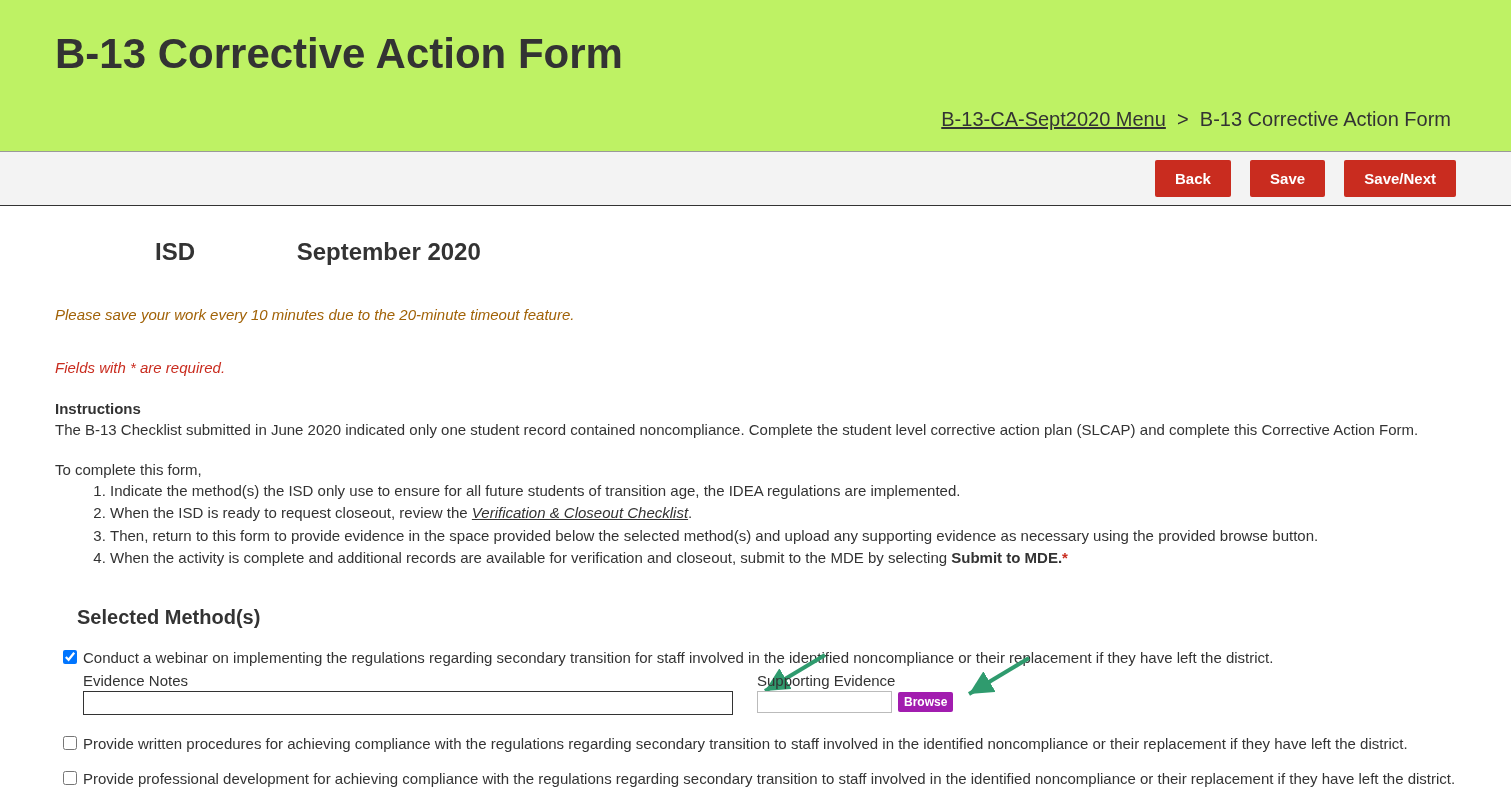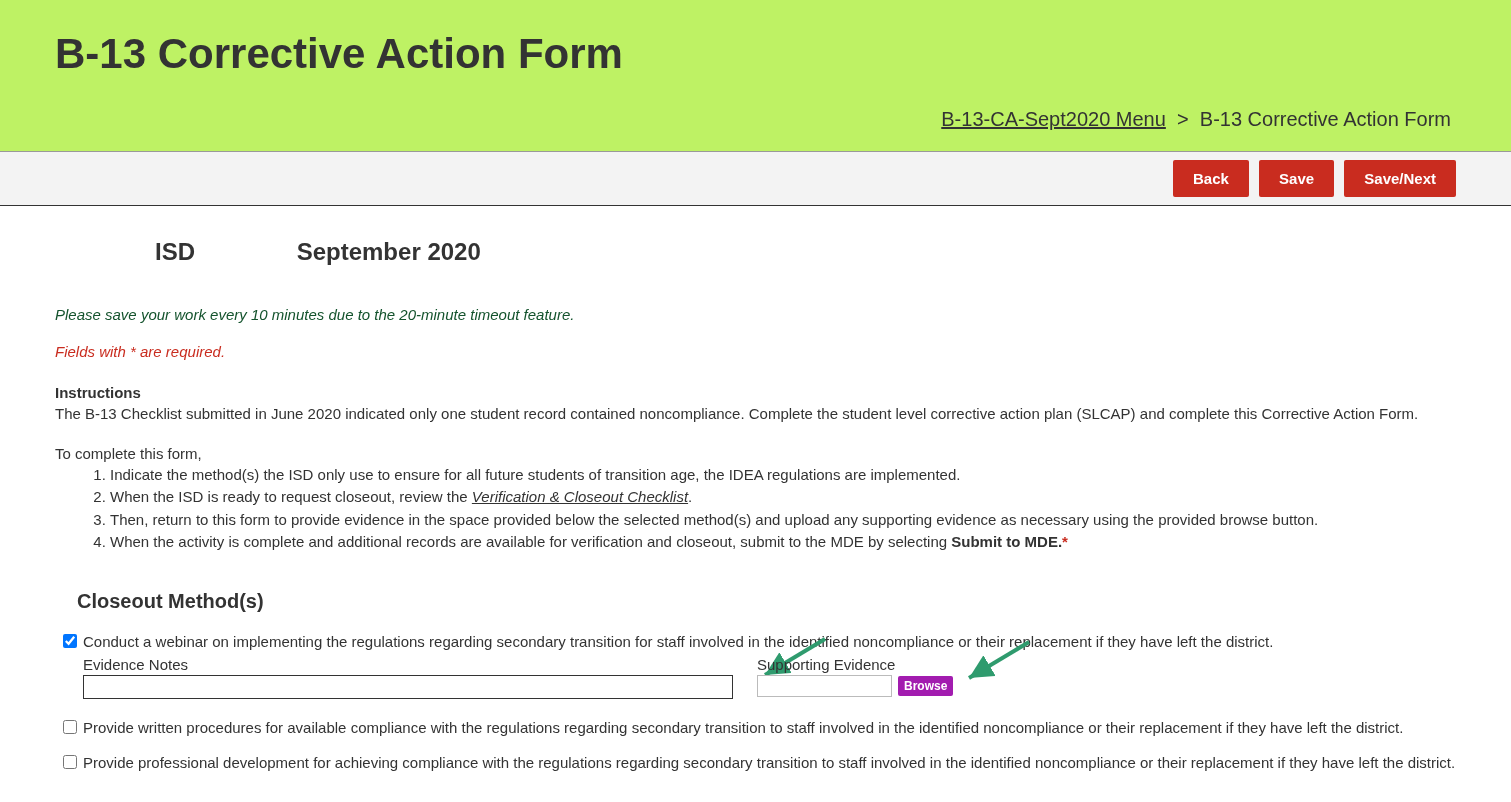--- a/index.html
+++ b/index.html
@@ -34,34 +34,34 @@
       padding: 8px 55px;
       text-align: right;
     }
     .btn-red {
       display: inline-block;
       background: #c92c1f;
       color: #fff;
       font-weight: 700;
       border: none;
       padding: 10px 20px;
-      margin-left: 6px;
+      margin-left: 15px;
       border-radius: 2px;
       font-size: 15px;
       cursor: pointer;
     }
     .content { padding: 20px 55px 40px 55px; }
     .sub-header {
       font-size: 24px;
       font-weight: 700;
       color: #333;
       margin: 12px 0 40px 100px;
     }
     .sub-header .isd { display:inline-block; min-width:135px; }
-    .save-note { font-style: italic; color: #14532d; margin-bottom: 20px; }
+    .save-note { font-style: italic; color: #a16207; margin-bottom: 36px; }
     .required-note { font-style: italic; color: #c92c1f; margin-bottom: 24px; }
     .instructions-title { font-weight: 700; margin-bottom: 2px; }
     .instructions-body { margin-bottom: 20px; line-height: 1.45; }
     .complete-lead { margin-bottom: 2px; }
     ol.steps { margin-left: 55px; line-height: 1.5; list-style-position: outside; }
     ol.steps li { padding-left: 0; }
     .steps a { color:#333; text-decoration: underline; font-style: italic; }
     .red-star { color: #c92c1f; font-weight:700; }
     .section-title { font-size: 20px; font-weight: 700; margin: 36px 0 18px 22px; }
     .method-row { margin: 0 0 14px 8px; position: relative; }
@@ -116,21 +116,21 @@
     <li>Indicate the method(s) the ISD only use to ensure for all future students of transition age, the IDEA regulations are implemented.</li>
     <li>
       <span>When the ISD is ready to request closeout, review the </span><a href="#">Verification &amp; Closeout Checklist</a><span>.</span>
     </li>
     <li>Then, return to this form to provide evidence in the space provided below the selected method(s) and upload any supporting evidence as necessary using the provided browse button.</li>
     <li>
       <span>When the activity is complete and additional records are available for verification and closeout, submit to the MDE by selecting </span><b>Submit to MDE.</b><span class="red-star">*</span>
     </li>
   </ol>
 
-  <h3 class="section-title">Closeout Method(s)</h3>
+  <h3 class="section-title">Selected Method(s)</h3>
 
   <div class="method-row">
     <label>
       <input type="checkbox" checked="" style="">
       <span>Conduct a webinar on implementing the regulations regarding secondary transition for staff involved in the identified noncompliance or their replacement if they have left the district.</span>
     </label>
 
     <svg class="arrow" style="left:690px; top:4px;" width="80" height="50">
       <defs>
           <marker id="ah1" markerWidth="8" markerHeight="8" refX="6" refY="3" orient="auto">
@@ -159,21 +159,21 @@
           <div class="file-display"></div>
           <button class="btn-browse">Browse</button>
         </div>
       </div>
     </div>
   </div>
 
   <div class="method-row">
     <label>
       <input type="checkbox" style="">
-      <span>Provide written procedures for available compliance with the regulations regarding secondary transition to staff involved in the identified noncompliance or their replacement if they have left the district.</span>
+      <span>Provide written procedures for achieving compliance with the regulations regarding secondary transition to staff involved in the identified noncompliance or their replacement if they have left the district.</span>
     </label>
   </div>
 
   <div class="method-row">
     <label>
       <input type="checkbox" style="">
       <span>Provide professional development for achieving compliance with the regulations regarding secondary transition to staff involved in the identified noncompliance or their replacement if they have left the district.</span>
     </label>
   </div>
 

